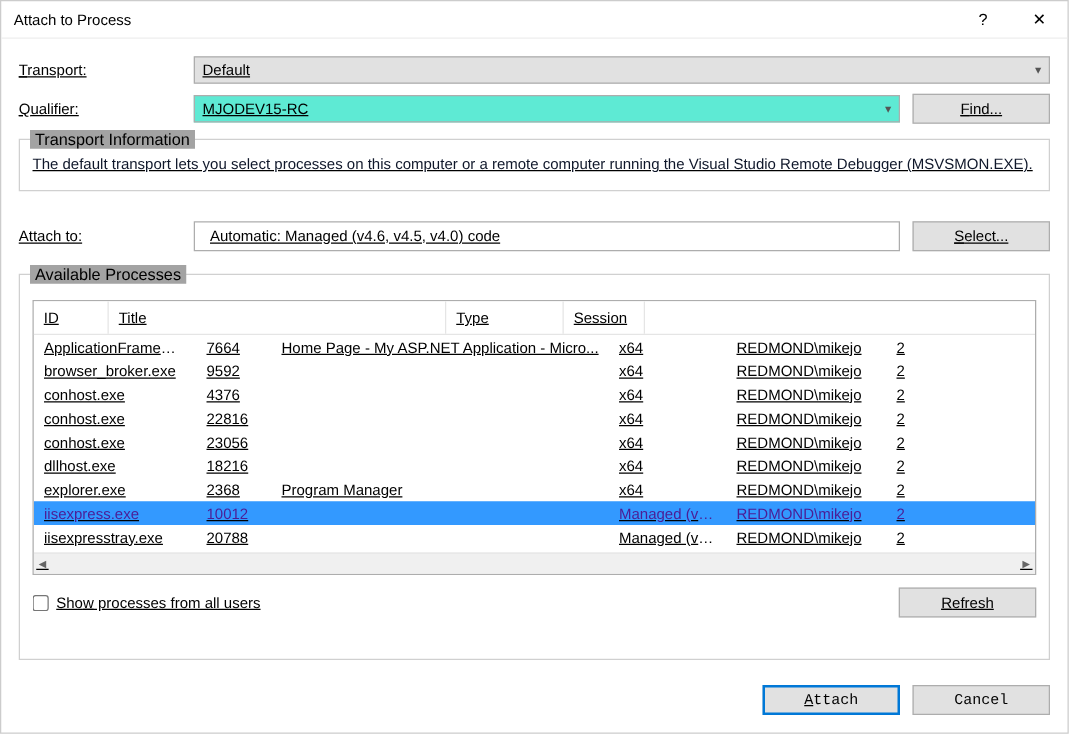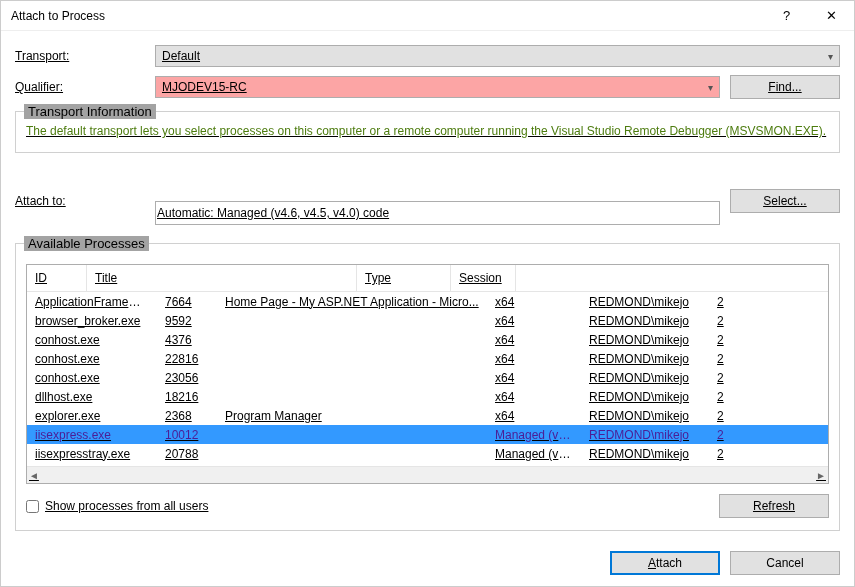--- a/index.html
+++ b/index.html
@@ -48,21 +48,21 @@
 .combo {
   flex: 1;
   height: 22px;
   border: 1px solid #adadad;
   background: #e1e1e1;
   display: flex;
   align-items: center;
   padding: 0 6px;
   position: relative;
 }
-.combo.white { background: #fca5a5; }
+.combo.white { background: #5eead4; }
 .combo .chevron {
   position: absolute;
   right: 6px;
   font-size: 10px;
   color: #555;
 }
 .btn {
   height: 24px;
   min-width: 110px;
   border: 1px solid #adadad;
@@ -87,36 +87,35 @@
 .groupbox .legend {
   position: absolute;
   top: -8px;
   left: 8px;
   background: #a3a3a3;
   padding: 0 4px;
   font-size: 13px;
 }
 .transport-info-text {
   line-height: 1.5;
-  color: #4d7c0f;
+  color: #0f172a;
 }
 .attach-row {
   display: flex;
   align-items: center;
   margin-top: 24px;
   margin-bottom: 14px;
 }
 .attach-value {
   flex: 1;
   height: 24px;
   border: 1px solid #adadad;
   display: flex;
   align-items: center;
-  padding: 0 1px;
-  margin-top: 24px;
+  padding: 0 12px;
 }
 .proc-box {
   flex: 1;
   display: flex;
   flex-direction: column;
 }
 .proc-table-wrap {
   border: 1px solid #adadad;
   margin-top: 10px;
   height: 220px;
@@ -182,20 +181,21 @@
 .checkbox-label {
   display: flex;
   align-items: center;
   gap: 6px;
 }
 .checkbox-label input { width: 13px; height: 13px; }
 .footer {
   display: flex;
   justify-content: flex-end;
   padding: 8px 14px 14px 14px;
+  font-family: Liberation Mono, monospace;
 }
 .underline { text-decoration: underline; }
 </style>
 </head>
 <body>
 
 <div class="titlebar">
   <div class="title">Attach to Process</div>
   <div class="win-controls">
     <div class="win-btn">?</div>

